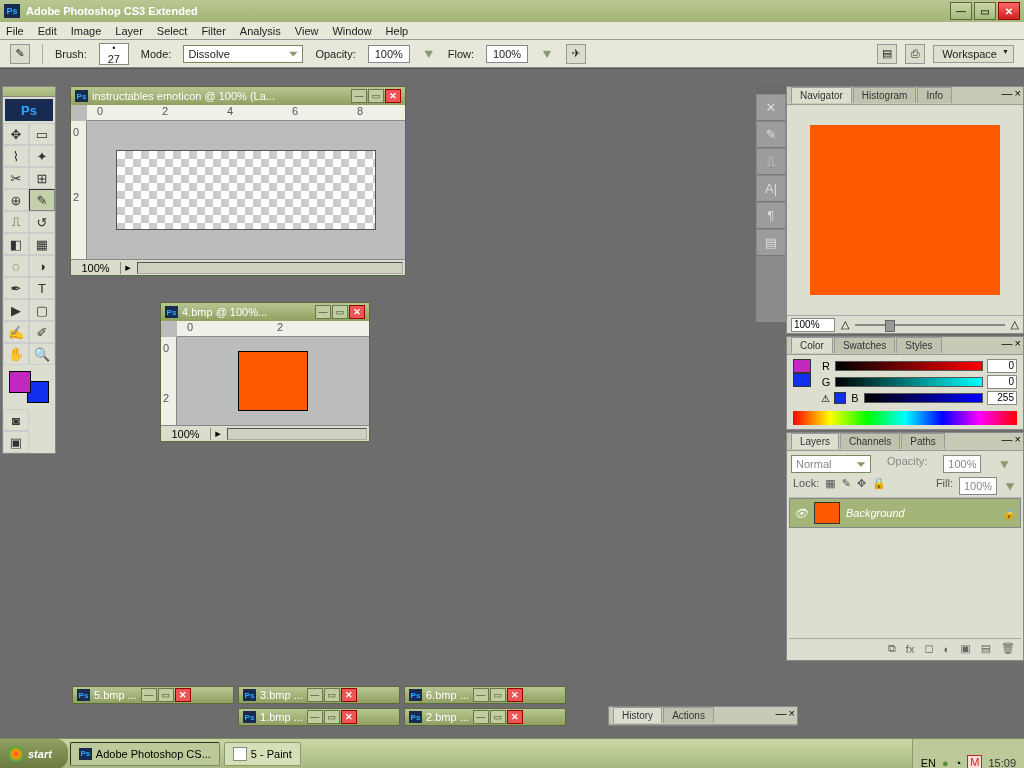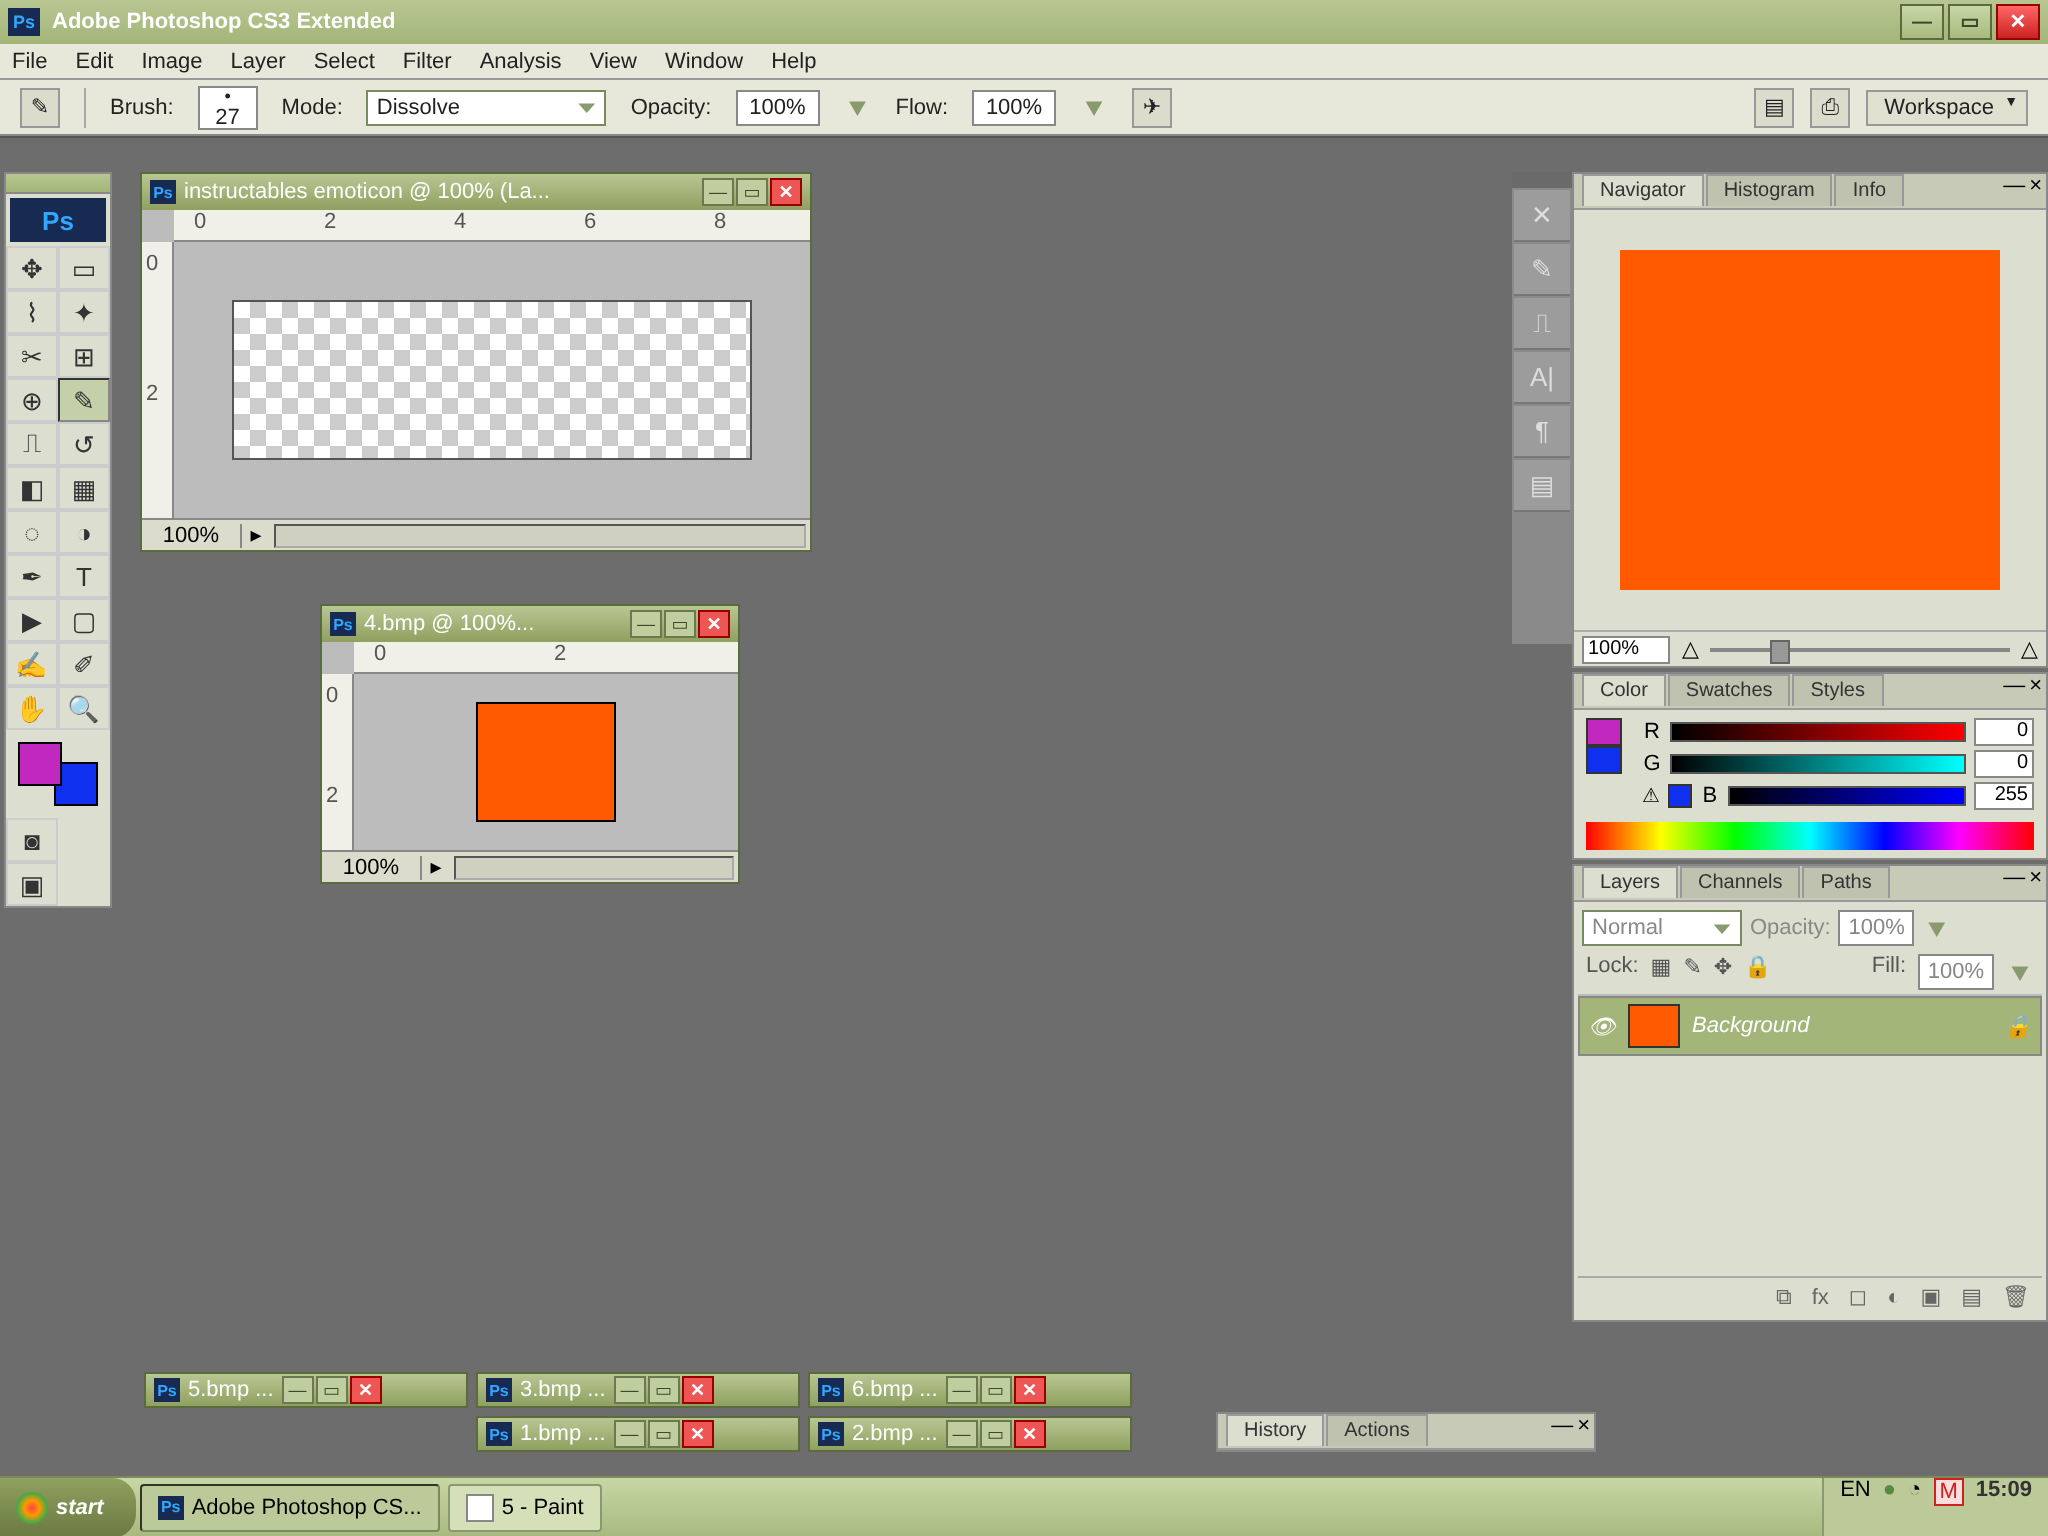--- a/index.html
+++ b/index.html
@@ -74,37 +74,37 @@
 .color-row .slider{flex:1;height:10px;border:1px solid #555}
 .color-row .val{width:30px;height:14px;border:1px solid #888;background:#fff;text-align:right;padding-right:2px;font-size:10px}
 .r-grad{background:linear-gradient(to right,#000,#f00)}
 .g-grad{background:linear-gradient(to right,#000,#0ff)}
 .b-grad{background:linear-gradient(to right,#000,#00f)}
 .spectrum{height:14px;background:linear-gradient(to right,#f00,#ff0,#0f0,#0ff,#00f,#f0f,#f00);margin-top:4px}
 .color-sw{display:flex;flex-direction:column;gap:0;margin-right:4px}
 .color-sw div{width:18px;height:14px;border:1px solid #333}
 
 .layers-body{padding:2px}
-.layers-opts{display:flex;align-items:center;gap:4px;padding:2px;color:#888}
+.layers-opts{display:flex;gap:16px;padding:2px;color:#888}
 .layers-opts .dropdown{min-width:80px;color:#888}
 .lock-row{display:flex;align-items:flex-start;gap:6px;padding:2px 4px;color:#555;font-size:10px;border-bottom:1px solid #bbb}
 .layer-row{display:flex;align-items:center;height:30px;background:#a3b578;border:1px solid #888;gap:6px;padding:0 4px;color:#fff;font-style:italic}
 .layer-thumb{width:26px;height:22px;background:#ff5a00;border:1px solid #333}
 .layer-eye{width:14px;text-align:center}
 .layer-lock{margin-left:auto}
 .layers-foot{height:20px;display:flex;align-items:center;justify-content:flex-end;gap:10px;padding:0 6px;color:#666;border-top:1px solid #aaa;margin-top:110px}
 
 .history-panel{position:absolute;left:608px;bottom:42px;width:190px;background:#fde047;border:1px solid #888}
 
 .taskbar{position:absolute;left:0;right:0;bottom:0;height:30px;background:linear-gradient(#c8d7a5,#a8ba80);display:flex;align-items:center;border-top:1px solid #7a8a5f}
 .start-btn{height:30px;padding:0 16px 0 8px;background:linear-gradient(#8fa060,#6a7a40);color:#fff;font-weight:bold;font-style:italic;display:flex;align-items:center;gap:4px;border-radius:0 12px 12px 0}
 .task-item{height:24px;margin:0 2px;padding:0 8px;background:#d6e0b8;border:1px solid #8a9a6f;display:flex;align-items:center;gap:4px;border-radius:2px;max-width:160px;overflow:hidden;white-space:nowrap}
 .task-item.active{background:#bcc998;border:1px inset #7a8a5f}
-.tray{margin-left:auto;height:30px;display:flex;align-items:flex-start;gap:6px;padding:0 8px;background:#bcc998;border-left:1px solid #8a9a6f}
-.tray .clock{font-weight:bold;color:#333}
+.tray{margin-left:auto;height:30px;display:flex;align-items:flex-end;gap:6px;padding:0 8px;background:#bcc998;border-left:1px solid #8a9a6f}
+.tray .clock{font-weight:normal;color:#333}
 .tiny-ps{width:13px;height:12px;background:#162a52;color:#31a8ff;font-size:8px;font-weight:bold;display:inline-flex;align-items:center;justify-content:center}
 </style>
 </head>
 <body>
 
 <div class="titlebar">
   <div class="ps-icon">Ps</div>
   <span>Adobe Photoshop CS3 Extended</span>
   <div class="win-btns">
     <div class="win-btn">—</div>

